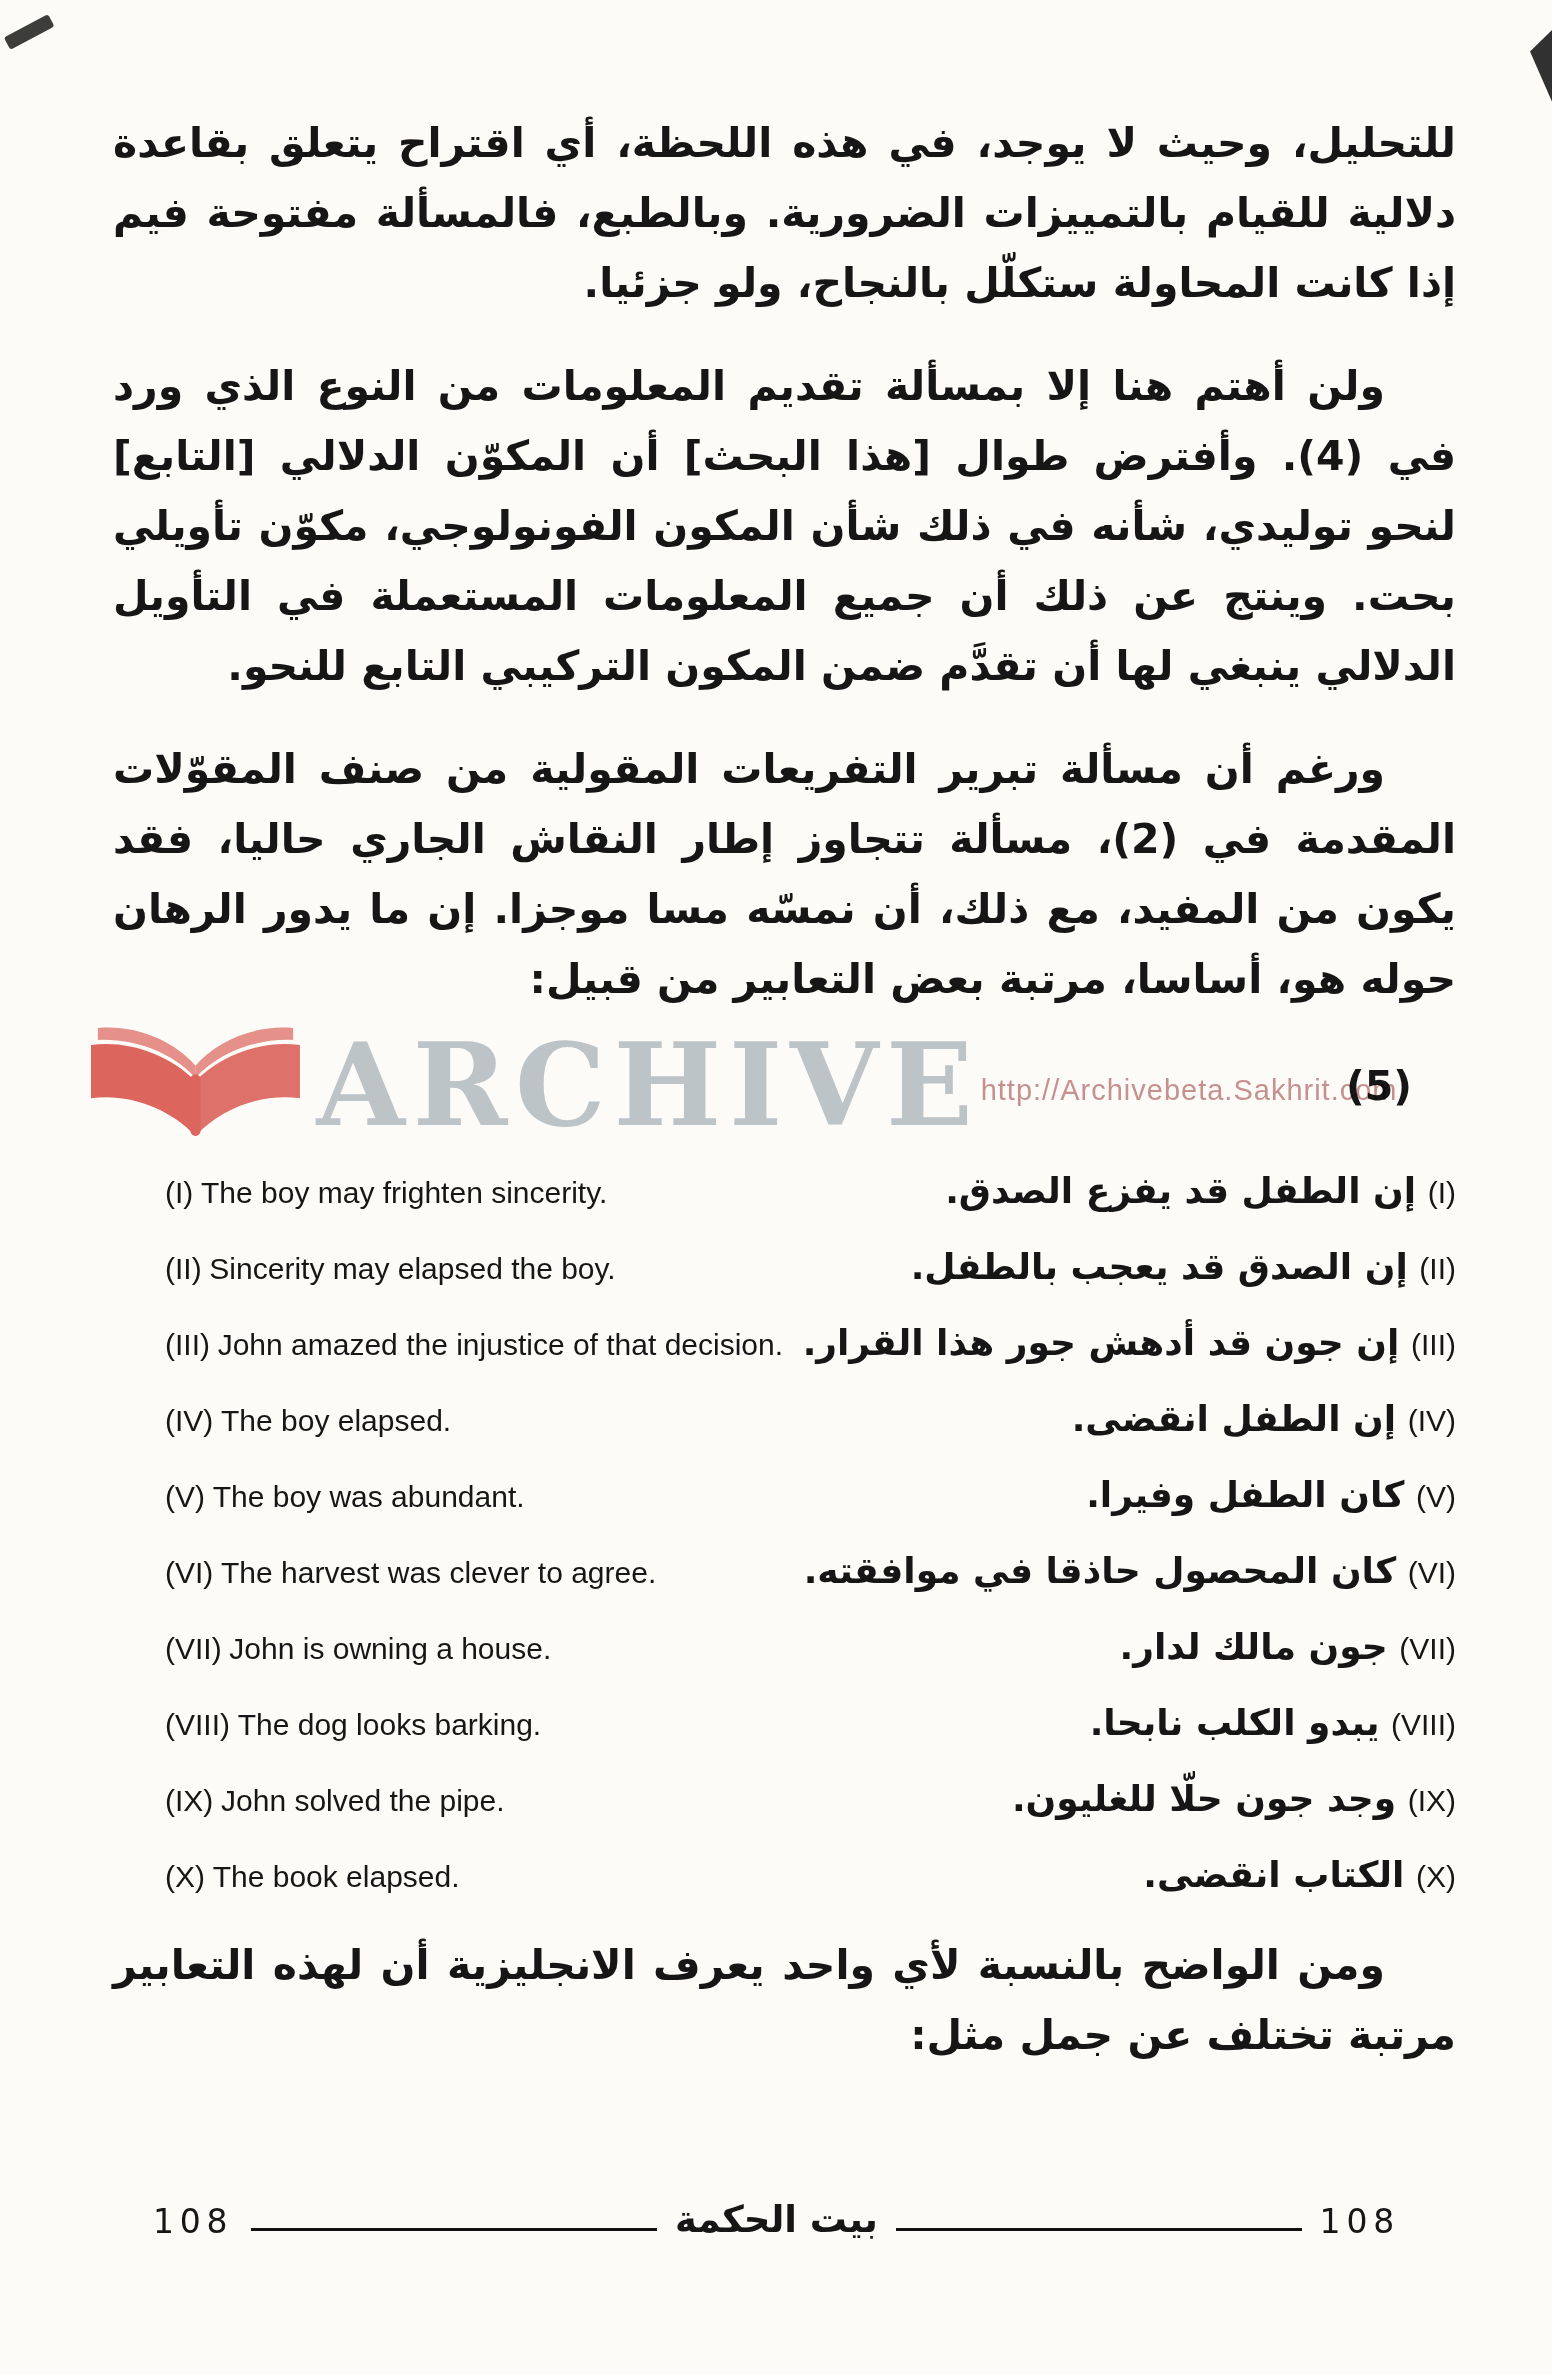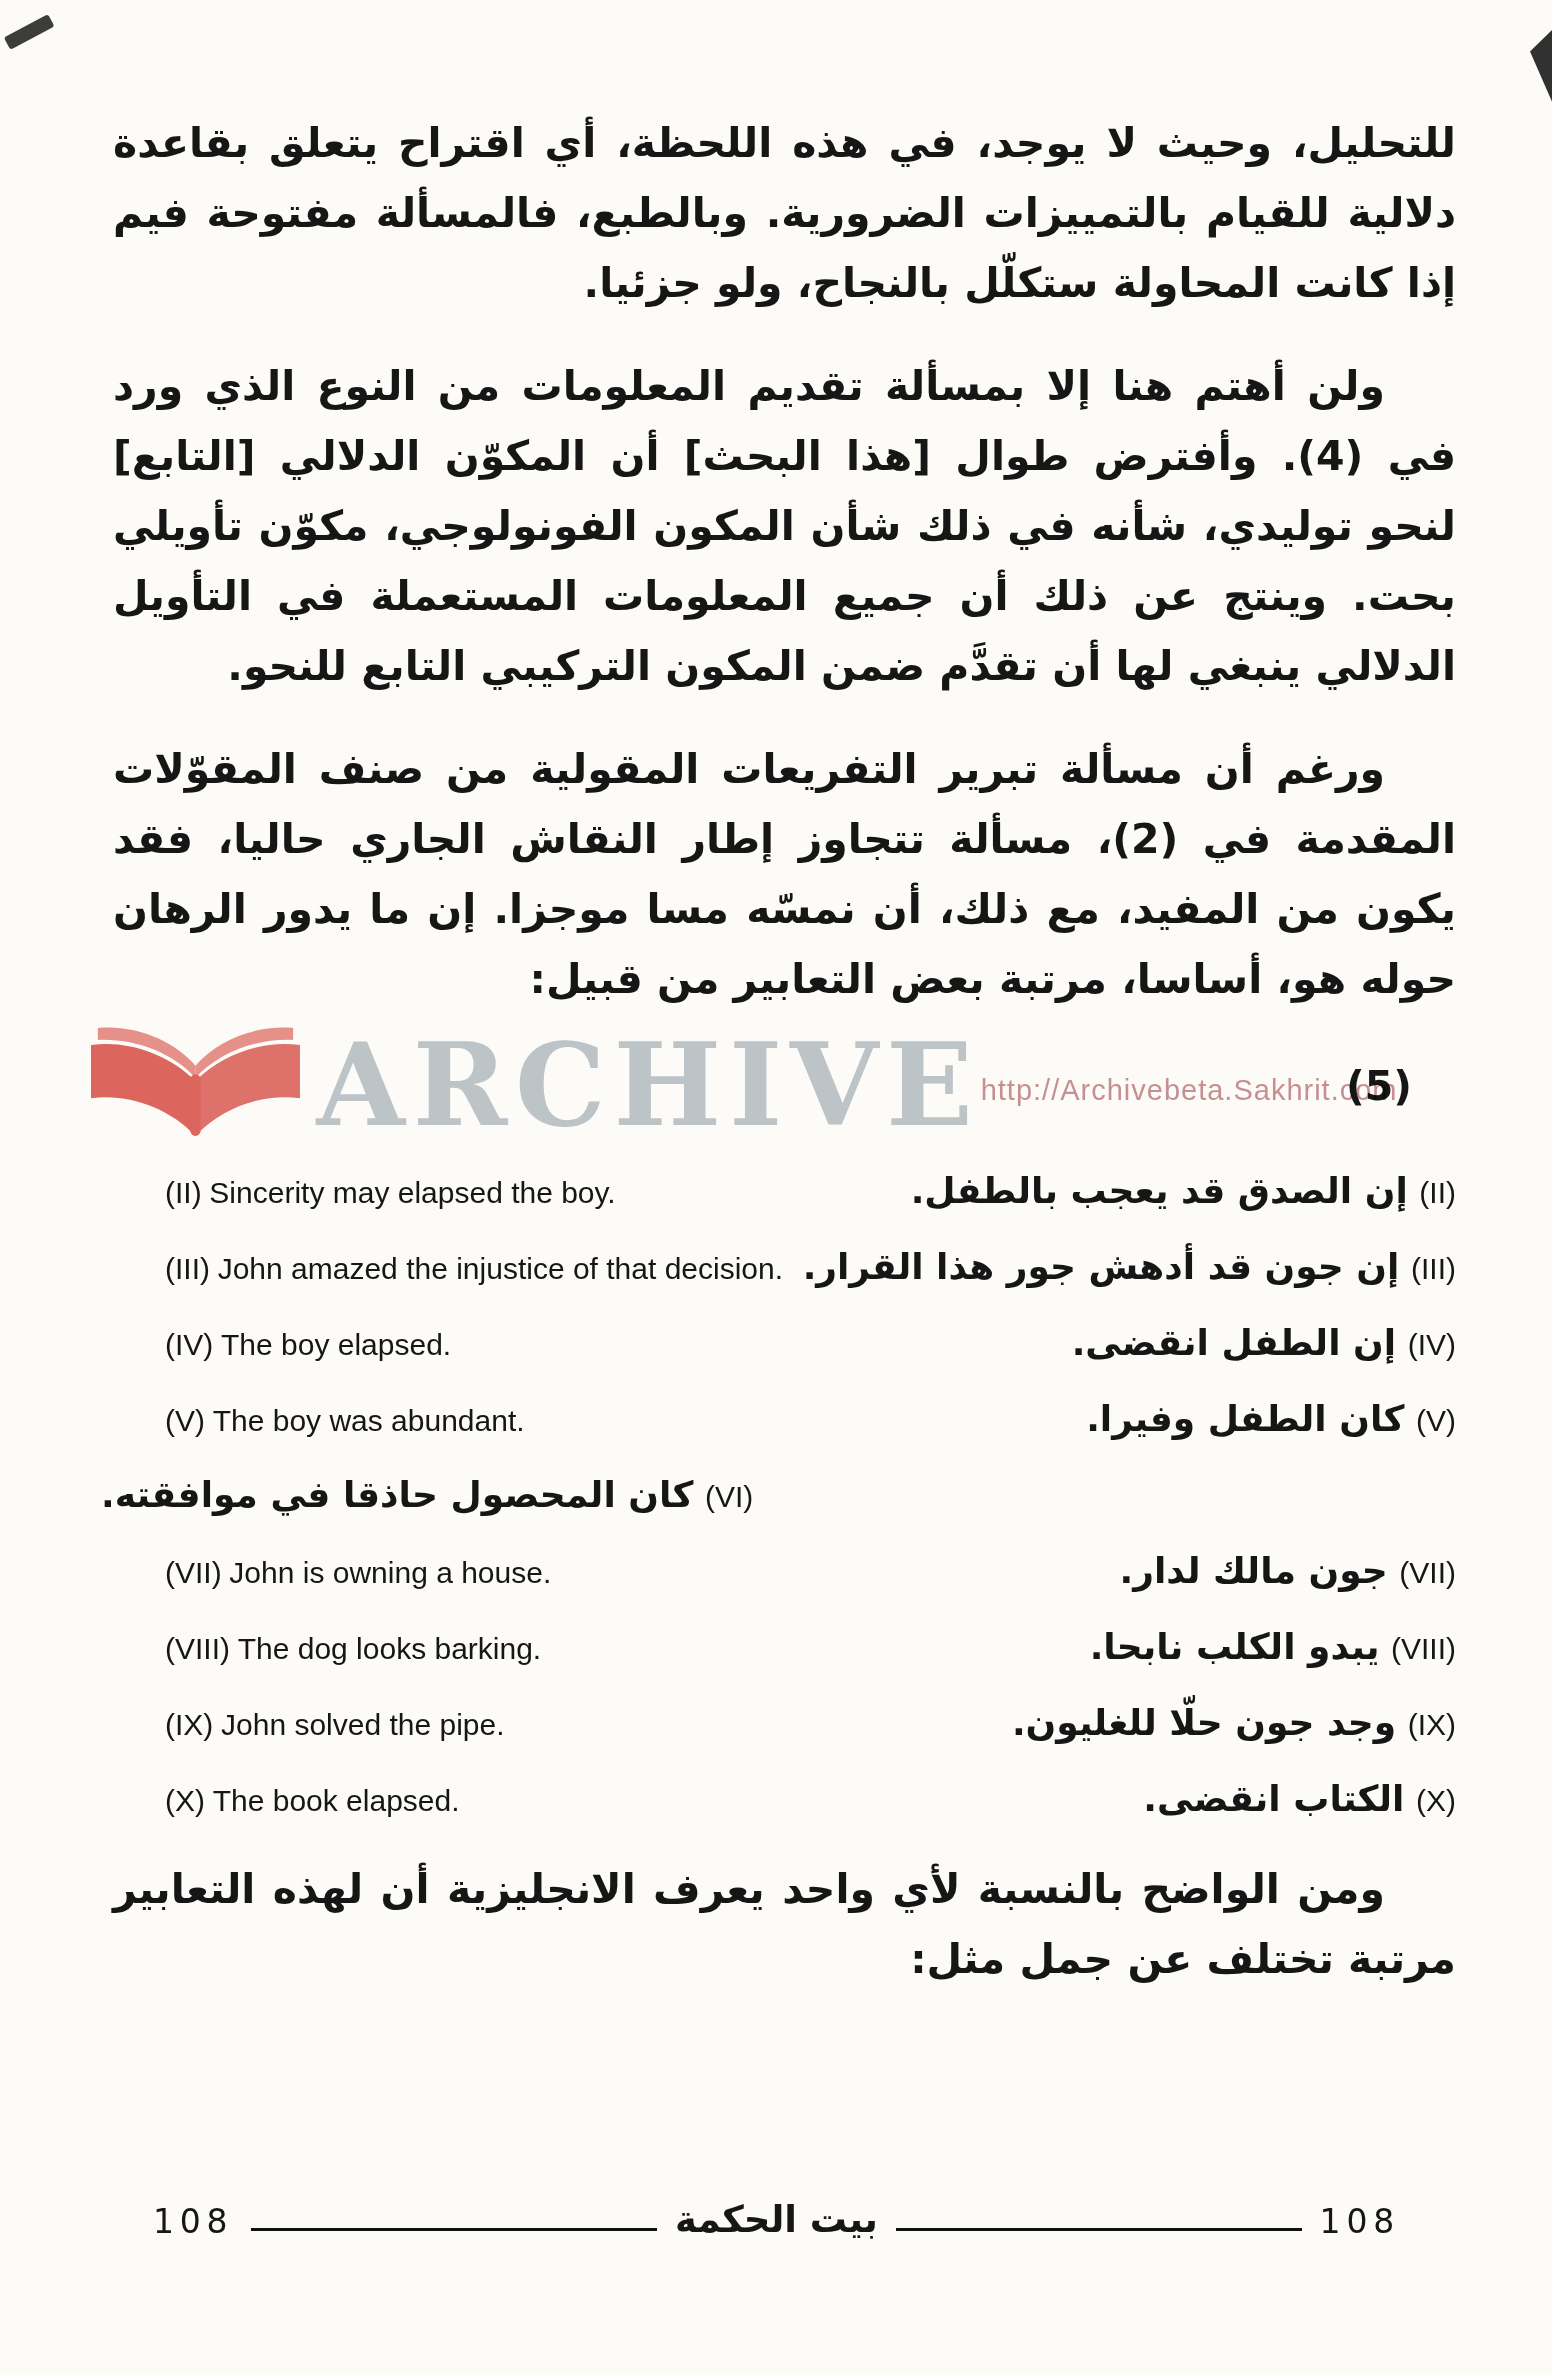--- a/index.html
+++ b/index.html
@@ -157,20 +157,28 @@
   <div class="content">
 
     <p class="para">للتحليل، وحيث لا يوجد، في هذه اللحظة، أي اقتراح يتعلق بقاعدة دلالية للقيام بالتمييزات الضرورية. وبالطبع، فالمسألة مفتوحة فيم إذا كانت المحاولة ستكلّل بالنجاح، ولو جزئيا.</p>
     <p class="para indent">ولن أهتم هنا إلا بمسألة تقديم المعلومات من النوع الذي ورد في (4). وأفترض طوال [هذا البحث] أن المكوّن الدلالي [التابع] لنحو توليدي، شأنه في ذلك شأن المكون الفونولوجي، مكوّن تأويلي بحت. وينتج عن ذلك أن جميع المعلومات المستعملة في التأويل الدلالي ينبغي لها أن تقدَّم ضمن المكون التركيبي التابع للنحو.</p>
     <p class="para indent space-before">ورغم أن مسألة تبرير التفريعات المقولية من صنف المقوّلات المقدمة في (2)، مسألة تتجاوز إطار النقاش الجاري حاليا، فقد يكون من المفيد، مع ذلك، أن نمسّه مسا موجزا. إن ما يدور الرهان حوله هو، أساسا، مرتبة بعض التعابير من قبيل:</p>
 
     <div class="section-label">(5)</div>
 
     <div class="examples">
 
+      <div class="row">
+        <div class="en">
+          <span class="num">(I)</span><span>The boy may frighten sincerity.</span>
+        </div>
+        <div class="ar" dir="rtl">
+          <span class="num" dir="ltr">(I)</span><span>إن الطفل قد يفزع الصدق.</span>
+        </div>
+      </div>
 
       <div class="row">
         <div class="en">
           <span class="num">(II)</span><span>Sincerity may elapsed the boy.</span>
         </div>
         <div class="ar" dir="rtl">
           <span class="num" dir="ltr">(II)</span><span>إن الصدق قد يعجب بالطفل.</span>
         </div>
       </div>
 
@@ -195,20 +203,23 @@
       <div class="row">
         <div class="en">
           <span class="num">(V)</span><span>The boy was abundant.</span>
         </div>
         <div class="ar" dir="rtl">
           <span class="num" dir="ltr">(V)</span><span>كان الطفل وفيرا.</span>
         </div>
       </div>
 
       <div class="row">
+        <div class="en">
+          <span class="num">(VI)</span><span>The harvest was clever to agree.</span>
+        </div>
         <div class="ar" dir="rtl">
           <span class="num" dir="ltr">(VI)</span><span>كان المحصول حاذقا في موافقته.</span>
         </div>
       </div>
 
       <div class="row">
         <div class="en">
           <span class="num">(VII)</span><span>John is owning a house.</span>
         </div>
         <div class="ar" dir="rtl">

